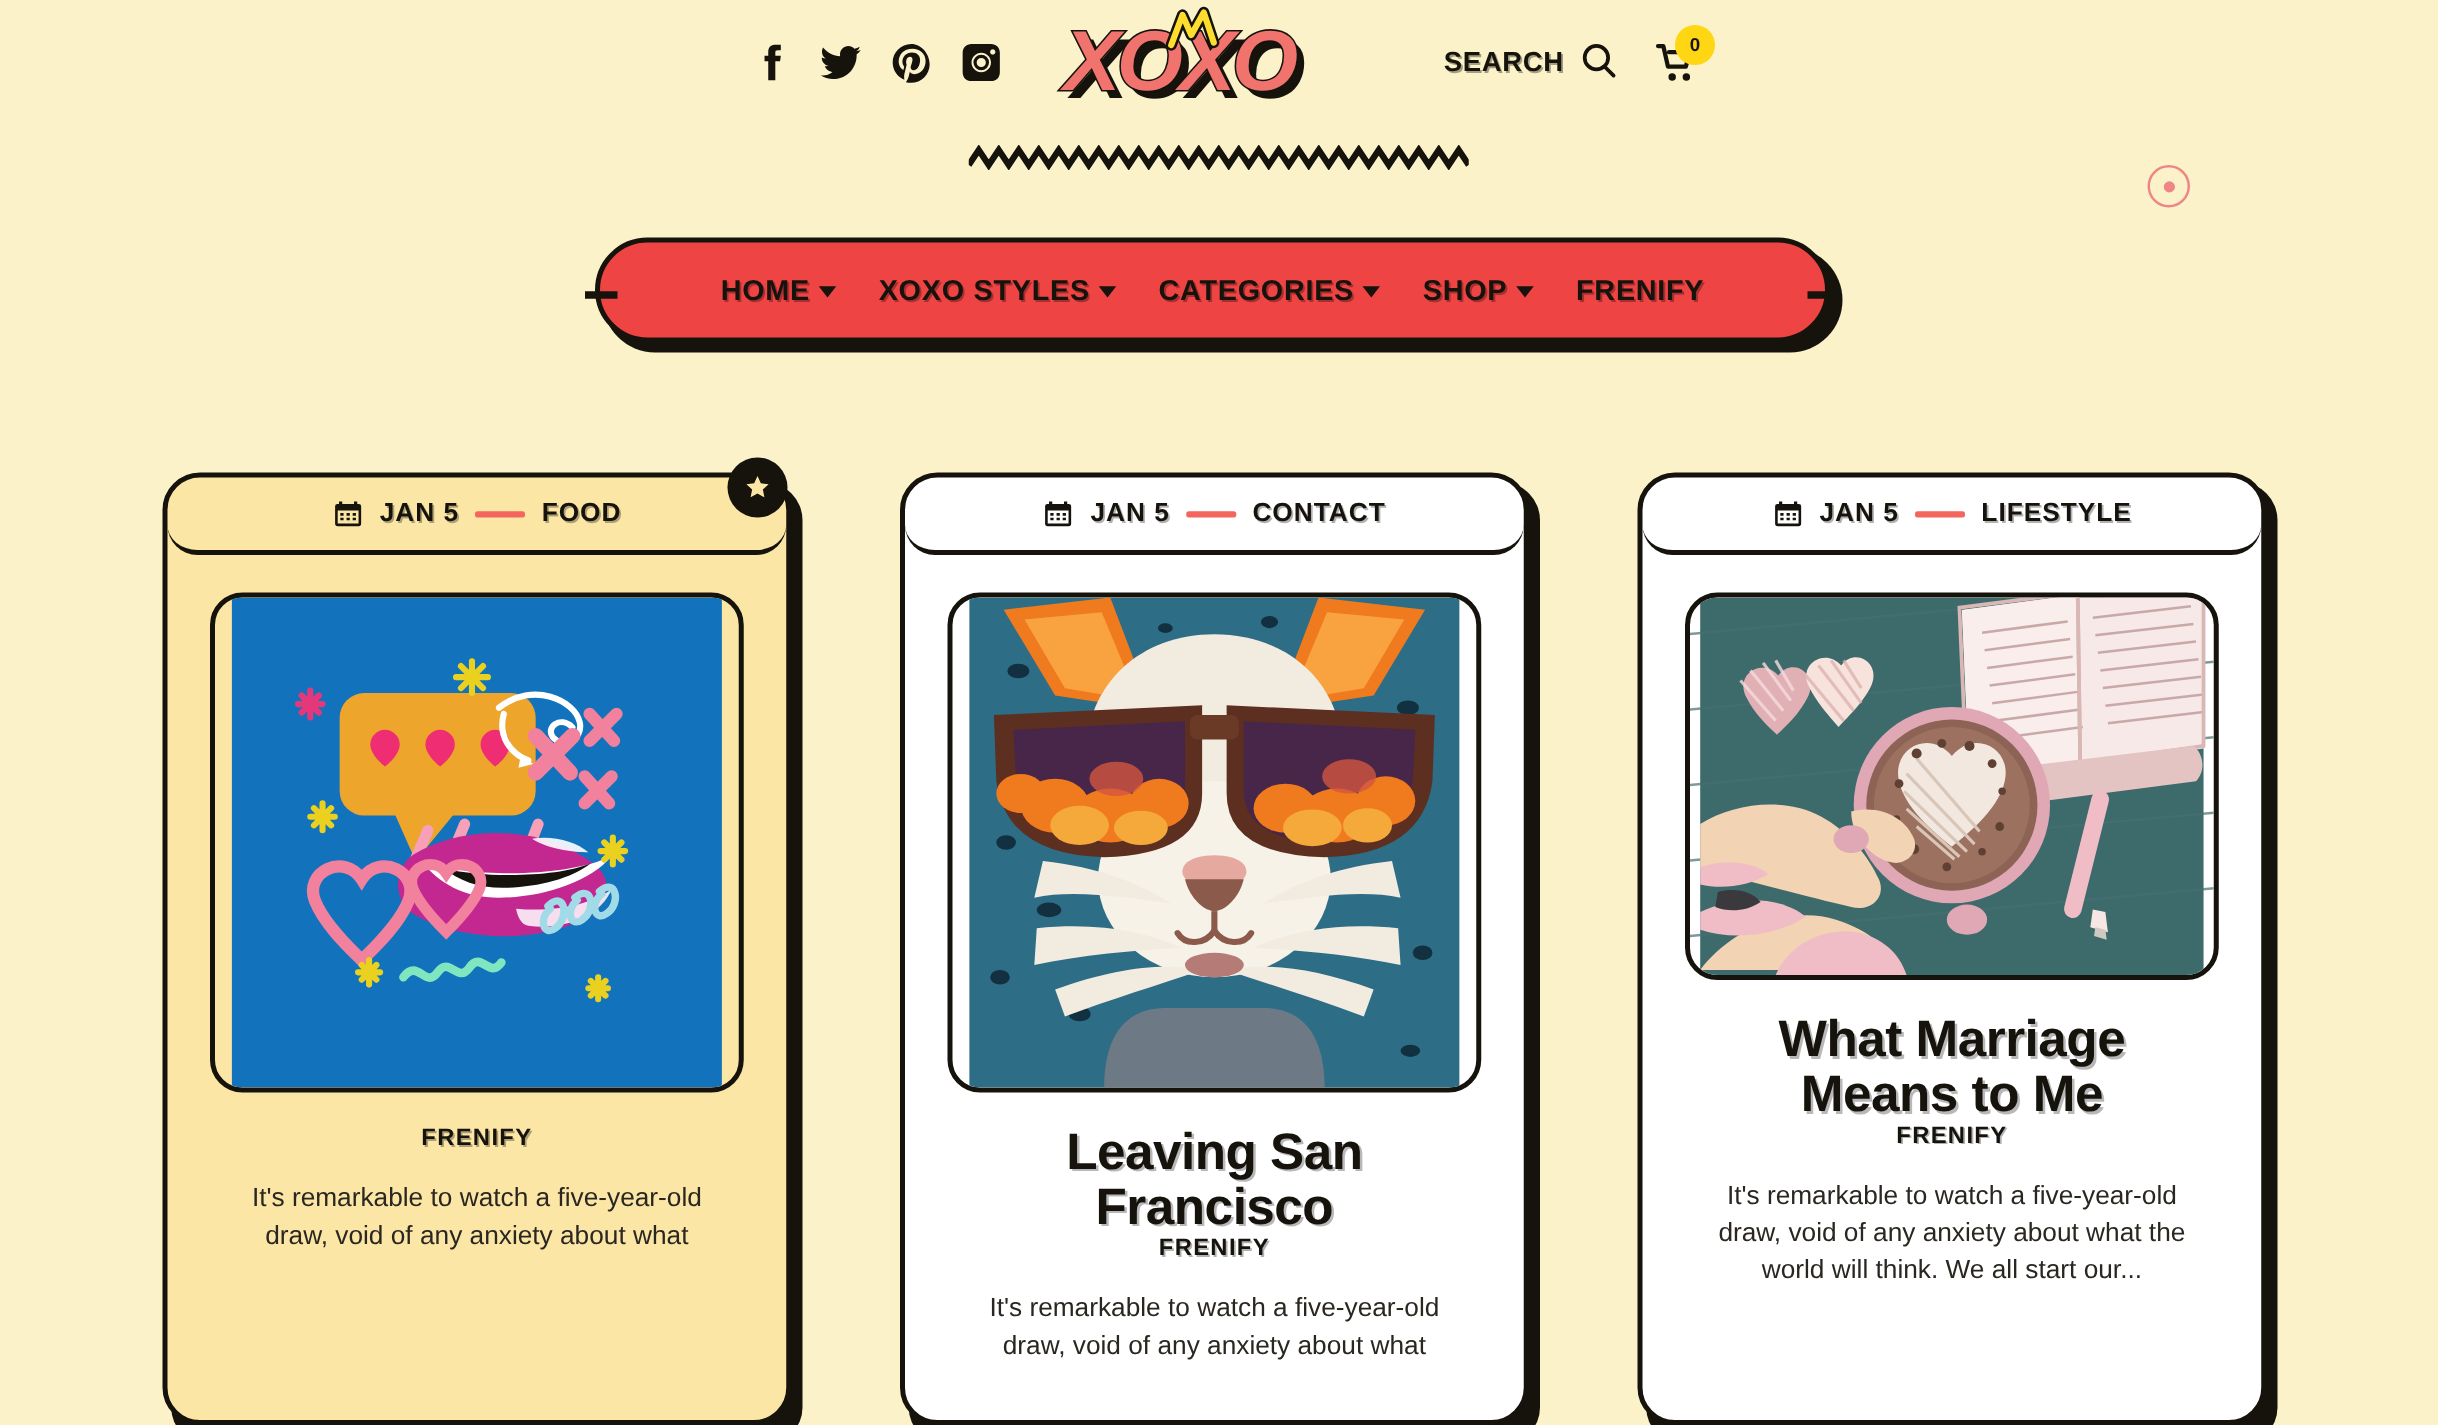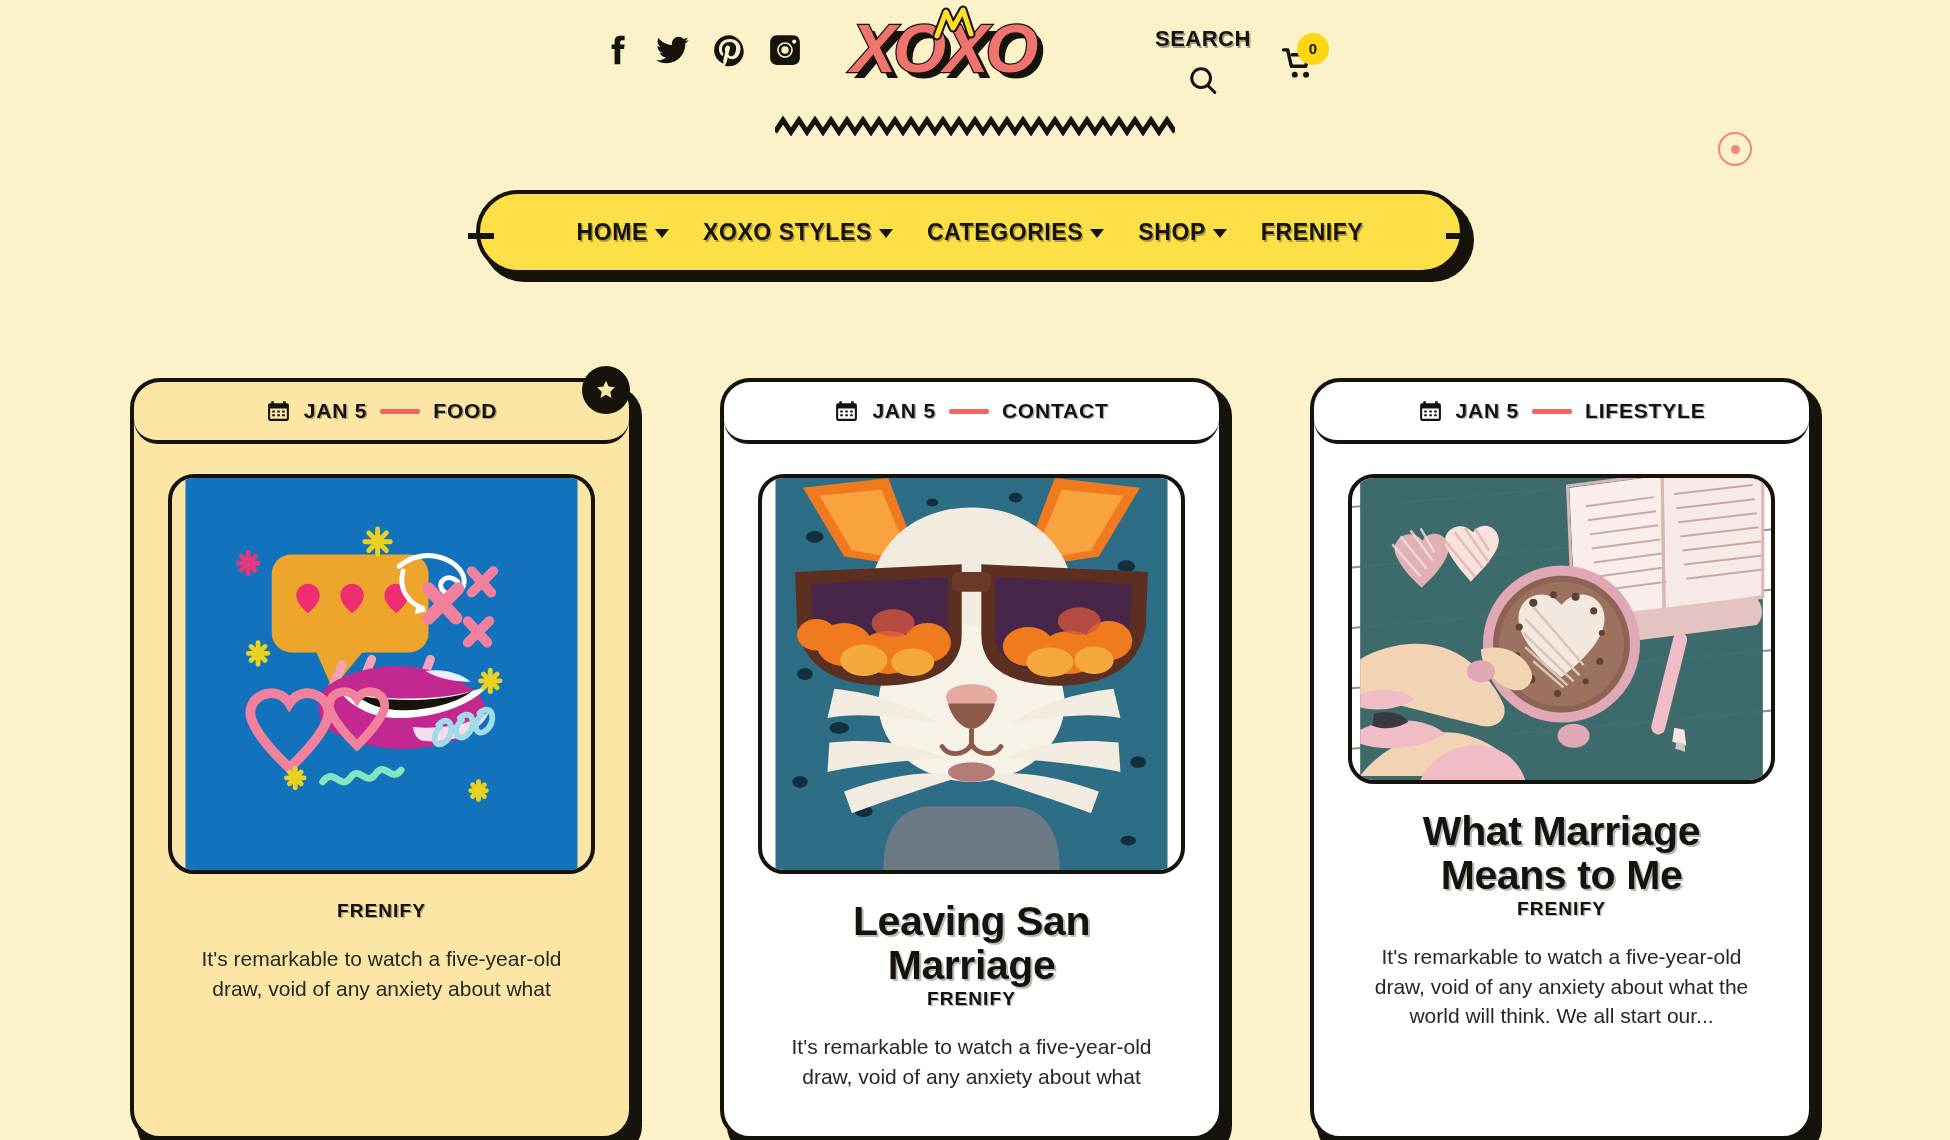--- a/index.html
+++ b/index.html
@@ -37,23 +37,22 @@
   .logo-wrap svg { display: block; width: 100%; height: 100%; }
 
   .header-right {
     position: absolute;
     left: 1155px; top: 26px;
     display: flex;
     align-items: center;
     gap: 14px;
   }
   .search-link {
-    display: flex; align-items: center; gap: 13px;
+    display: flex; align-items: flex-end; gap: 13px;
     cursor: pointer;
-    flex-direction: column;
   }
   .search-label {
     font-weight: 800;
     font-size: 22px;
     letter-spacing: 0.5px;
     color: #16130d;
     text-shadow: 1.5px 1.5px 0 rgba(0,0,0,0.35);
   }
   .search-icon { width: 30px; height: 30px; }
   .search-icon svg { display:block; width:100%; height:100%; }
@@ -106,21 +105,21 @@
   }
   .nav-shadow {
     position: absolute; left: 6px; top: 8px;
     width: 992px; height: 84px;
     background: #16130d;
     border-radius: 46px;
   }
   .nav-pill {
     position: absolute; left: 0; top: 0;
     width: 988px; height: 84px;
-    background: #fde047;
+    background: #ef4444;
     border: 4.5px solid #16130d;
     border-radius: 46px;
     display: flex;
     align-items: center;
     justify-content: center;
     gap: 34px;
   }
   .nav-dash { width: 26px; height: 6px; background: #16130d; position:absolute; }
   .nav-dash.left { left: -12px; top: 39px; }
   .nav-dash.right { right: -12px; top: 39px; }
@@ -490,21 +489,21 @@
             <path d="M176 230h48c-4 16-16 26-24 26s-20-10-24-26z" fill="#8b5a4a"></path>
             <path d="M200 256v16" stroke="#8b5a4a" stroke-width="5"></path>
             <path d="M200 272c-8 12-24 12-30 2M200 272c8 12 24 12 30 2" fill="none" stroke="#8b5a4a" stroke-width="5" stroke-linecap="round"></path>
             <ellipse cx="200" cy="300" rx="24" ry="10" fill="#b57b77"></ellipse>
             <path d="M160 335h80c34 0 50 25 50 65H110c0-40 16-65 50-65z" fill="#6d7a86"></path>
           </svg>
         </div>
       </div>
 
       <div class="card-text">
-        <div class="card-title">Leaving San Marriage</div>
+        <div class="card-title">Leaving San Francisco</div>
         <div class="card-author">FRENIFY</div>
         <div class="card-excerpt">It's remarkable to watch a five-year-old draw, void of any anxiety about what</div>
       </div>
     </div>
   </div>
 
   <div class="card">
     <div class="card-shadow"></div>
     <div class="card-body">
       <div class="card-meta">

